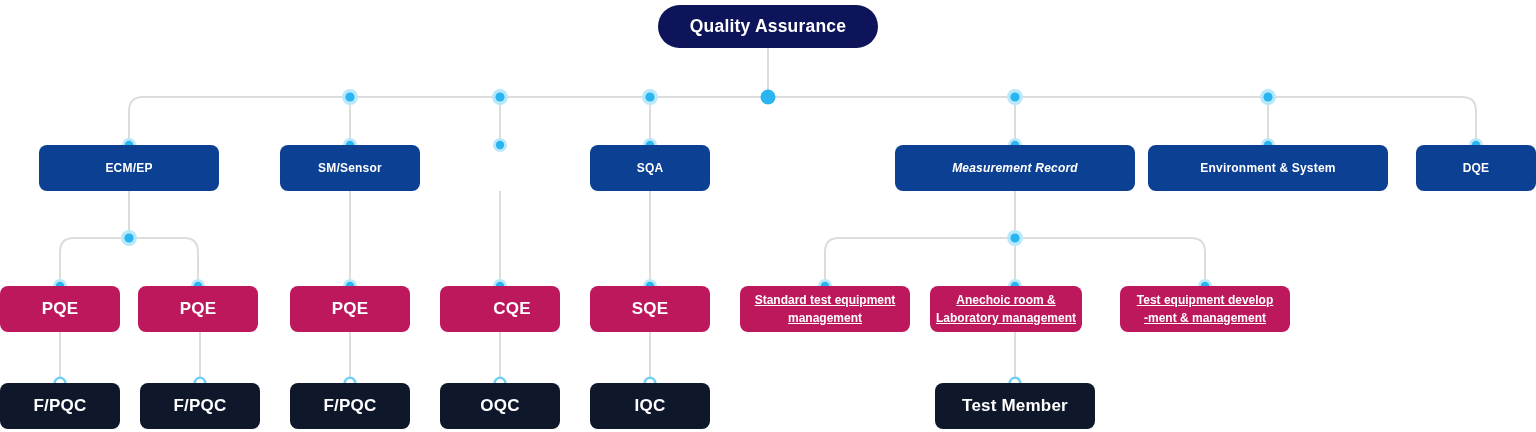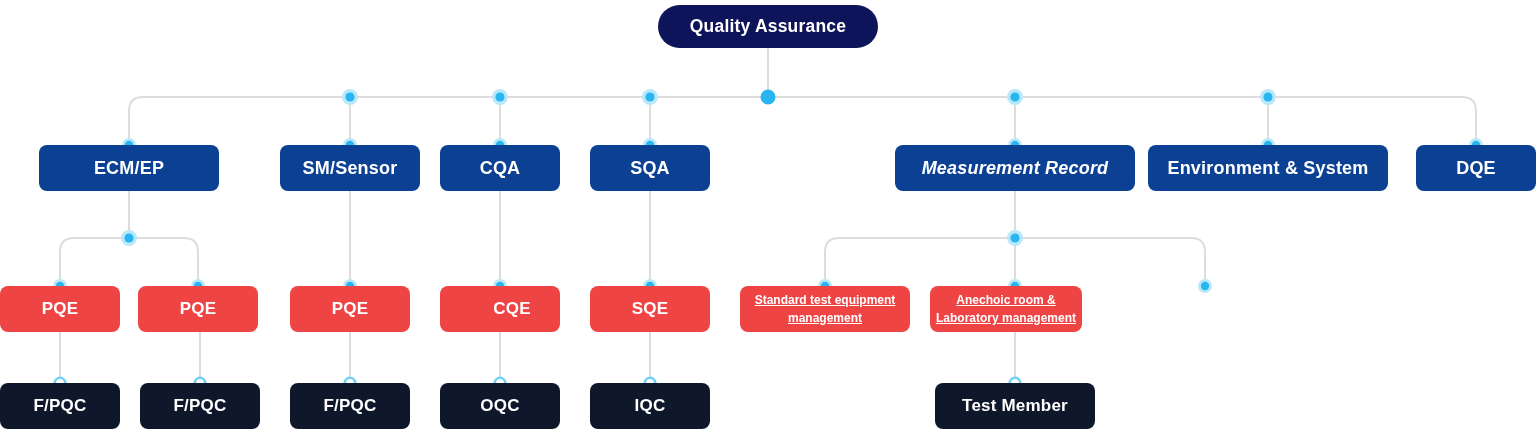--- a/index.html
+++ b/index.html
@@ -12,22 +12,22 @@
   }
   #wires{position:absolute;left:0;top:0;width:1536px;height:432px;}
   .node{
     position:absolute;
     display:flex;align-items:center;justify-content:center;
     color:#ffffff;font-weight:bold;text-align:center;
     border-radius:8px;box-sizing:border-box;
     z-index:2;
   }
   .lv1{background:#0e1459;border-radius:24px;font-size:17.5px;letter-spacing:.2px;}
-  .lv2{background:#0c4093;font-size:18px;letter-spacing:.2px;text-align:right;}
-  .lv3{background:#ef4444;font-size:17px;letter-spacing:.2px;}
+  .lv2{background:#0c4093;font-size:12px;letter-spacing:.2px;text-align:right;}
+  .lv3{background:#be185d;font-size:17px;letter-spacing:.2px;}
   .lv3.small{font-size:12px;line-height:1.5;white-space:pre-line;letter-spacing:0;text-decoration:underline;}
   .lv4{background:#0f172a;font-size:17px;letter-spacing:.2px;}
 </style>
 </head>
 <body>
 
 <div id="canvas">
 
   <svg id="wires" viewBox="0 0 1536 432" xmlns="http://www.w3.org/2000/svg">
     <g fill="none" stroke="#dcdcdc" stroke-width="2">
@@ -168,35 +168,36 @@
       <circle cx="500" cy="383" r="5.2" fill="#ffffff" stroke="#6fd0f4" stroke-width="2.6"></circle>
       <circle cx="650" cy="383" r="5.2" fill="#ffffff" stroke="#6fd0f4" stroke-width="2.6"></circle>
       <circle cx="1015" cy="383" r="5.2" fill="#ffffff" stroke="#6fd0f4" stroke-width="2.6"></circle>
     </g>
   </svg>
 
   <div class="node lv1" style="left:658px;top:5px;width:220px;height:43px;">Quality Assurance</div>
 
   <div class="node lv2" style="left:39px;top:145px;width:180px;height:46px;">ECM/EP</div>
   <div class="node lv2" style="left:280px;top:145px;width:140px;height:46px;">SM/Sensor</div>
-  <div class="node lv2" style="left:440px;top:145px;width:120px;height:46px;">CQA</div>
   <div class="node lv2" style="left:590px;top:145px;width:120px;height:46px;">SQA</div>
   <div class="node lv2" style="left:895px;top:145px;width:240px;height:46px;font-style:italic;">Measurement Record</div>
   <div class="node lv2" style="left:1148px;top:145px;width:240px;height:46px;">Environment &amp; System</div>
   <div class="node lv2" style="left:1416px;top:145px;width:120px;height:46px;">DQE</div>
 
   <div class="node lv3" style="left:0px;top:286px;width:120px;height:46px;">PQE</div>
   <div class="node lv3" style="left:138px;top:286px;width:120px;height:46px;">PQE</div>
   <div class="node lv3" style="left:290px;top:286px;width:120px;height:46px;">PQE</div>
   <div class="node lv3" style="left:440px;top:286px;width:120px;height:46px;padding-left:24px;">CQE</div>
   <div class="node lv3" style="left:590px;top:286px;width:120px;height:46px;">SQE</div>
   <div class="node lv3 small" style="left:740px;top:286px;width:170px;height:46px;">Standard test equipment
 management</div>
   <div class="node lv3 small" style="left:930px;top:286px;width:152px;height:46px;">Anechoic room &amp;
 Laboratory management</div>
+  <div class="node lv3 small" style="left:1120px;top:286px;width:170px;height:46px;">Test equipment develop
+-ment &amp; management</div>
 
   <div class="node lv4" style="left:0px;top:383px;width:120px;height:46px;">F/PQC</div>
   <div class="node lv4" style="left:140px;top:383px;width:120px;height:46px;">F/PQC</div>
   <div class="node lv4" style="left:290px;top:383px;width:120px;height:46px;">F/PQC</div>
   <div class="node lv4" style="left:440px;top:383px;width:120px;height:46px;">OQC</div>
   <div class="node lv4" style="left:590px;top:383px;width:120px;height:46px;">IQC</div>
   <div class="node lv4" style="left:935px;top:383px;width:160px;height:46px;">Test Member</div>
 
 </div>
 

